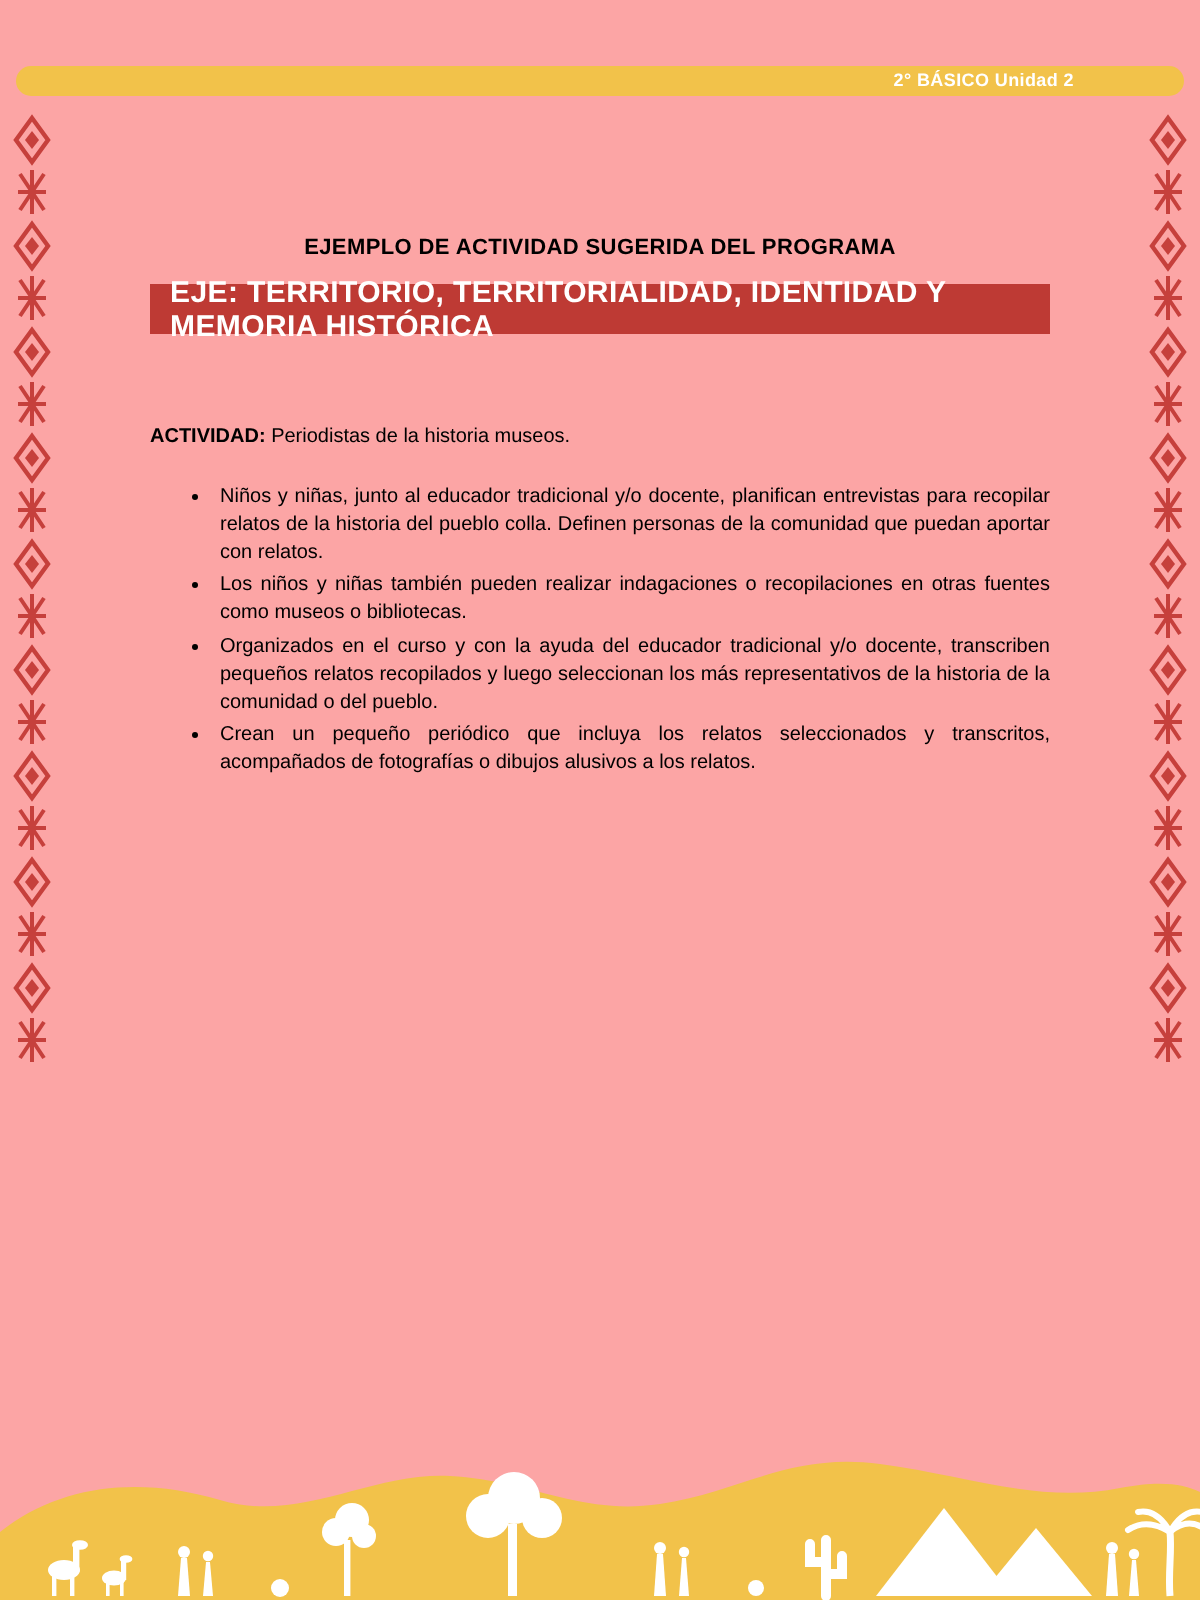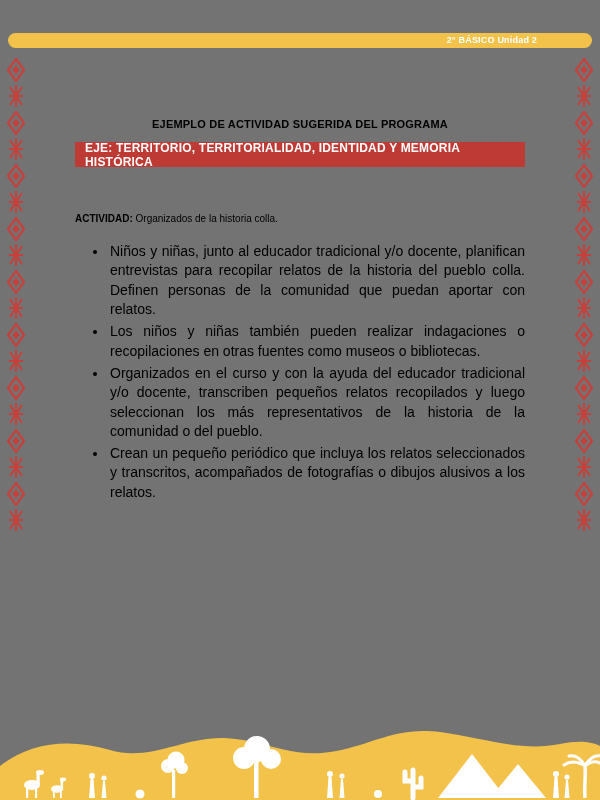--- a/index.html
+++ b/index.html
@@ -4,46 +4,46 @@
 <style>
   :root{
     --yellow:#F2C24A;
     --banner-red:#BE3A34;
     --pattern-red:#C6403C;
     --text:#000000;
   }
   *{margin:0;padding:0;box-sizing:border-box;}
   html,body{background:#ffffff;}
   body{font-family:"Liberation Sans",sans-serif;color:var(--text);}
-  .page{position:relative;width:600px;height:800px;background:#737373;overflow:hidden;margin:0 auto;}
+  .page{position:relative;width:600px;height:800px;background:#fca5a5;overflow:hidden;margin:0 auto;}
 
   
   .top-bar{position:absolute;left:8px;right:8px;top:33px;height:15px;background:var(--yellow);
     border-radius:8px;display:flex;align-items:center;justify-content:flex-end;padding-right:55px;}
   .top-bar .badge-text{color:#ffffff;font-size:9px;font-weight:bold;letter-spacing:.2px;line-height:1;}
 
   
   .textile-border{position:absolute;top:57px;width:22px;height:478px;display:flex;flex-direction:column;
     align-items:center;overflow:hidden;}
   .textile-border.left{left:5px;}
   .textile-border.right{right:5px;}
   .textile-border svg{display:block;flex:none;}
 
   
   .content{position:absolute;left:75px;right:75px;top:78px;margin-top:40px;}
   .page-title{font-size:11px;font-weight:bold;text-align:center;letter-spacing:.2px;margin-bottom:12px;}
   .eje-banner{height:25px;background:var(--banner-red);display:flex;align-items:center;
     padding-left:10px;margin-bottom:46px;}
-  .eje-banner span{color:#ffffff;font-size:12px;font-weight:bold;letter-spacing:.2px;}
+  .eje-banner span{color:#ffffff;font-size:15px;font-weight:bold;letter-spacing:.2px;}
 
   .actividad{font-size:10px;margin-bottom:18px;}
   .actividad strong{font-weight:bold;}
   .ejemplos{font-size:10px;margin-bottom:4px;}
   ul.bullets{margin-top:6px;padding-left:33px;list-style:disc outside;}
-  ul.bullets li{font-size:14px;line-height:1.38;text-align:justify;margin-bottom:3px;padding-left:2px;}
+  ul.bullets li{font-size:10px;line-height:1.38;text-align:justify;margin-bottom:3px;padding-left:2px;}
 
   
   .footer-art{position:absolute;left:0;bottom:0;width:600px;height:92px;display:block;}
 </style>
 </head>
 <body>
 
 <div class="page">
 
   <div class="top-bar">
@@ -145,21 +145,21 @@
       </svg>
     </div>
 
   <div class="content">
     <h1 class="page-title">EJEMPLO DE ACTIVIDAD SUGERIDA DEL PROGRAMA</h1>
 
     <div class="eje-banner">
       <span>EJE: TERRITORIO, TERRITORIALIDAD, IDENTIDAD Y MEMORIA HISTÓRICA</span>
     </div>
 
-    <p class="actividad"><strong>ACTIVIDAD:</strong> <span>Organizados de la historia colla.</span></p>
+    <p class="actividad"><strong>ACTIVIDAD:</strong> <span>Periodistas de la historia museos.</span></p>
 
 
     <ul class="bullets">
       <li><span>Niños y niñas, junto al educador tradicional y/o docente, planifican entrevistas para recopilar relatos de la historia del pueblo colla. Definen personas de la comunidad que puedan aportar con relatos.</span></li>
       <li><span>Los niños y niñas también pueden realizar indagaciones o recopilaciones en otras fuentes como museos o bibliotecas.</span></li>
       <li><span>Organizados en el curso y con la ayuda del educador tradicional y/o docente, transcriben pequeños relatos recopilados y luego seleccionan los más representativos de la historia de la comunidad o del pueblo.</span></li>
       <li><span>Crean un pequeño periódico que incluya los relatos seleccionados y transcritos, acompañados de fotografías o dibujos alusivos a los relatos.</span></li>
     </ul>
   </div>
 

